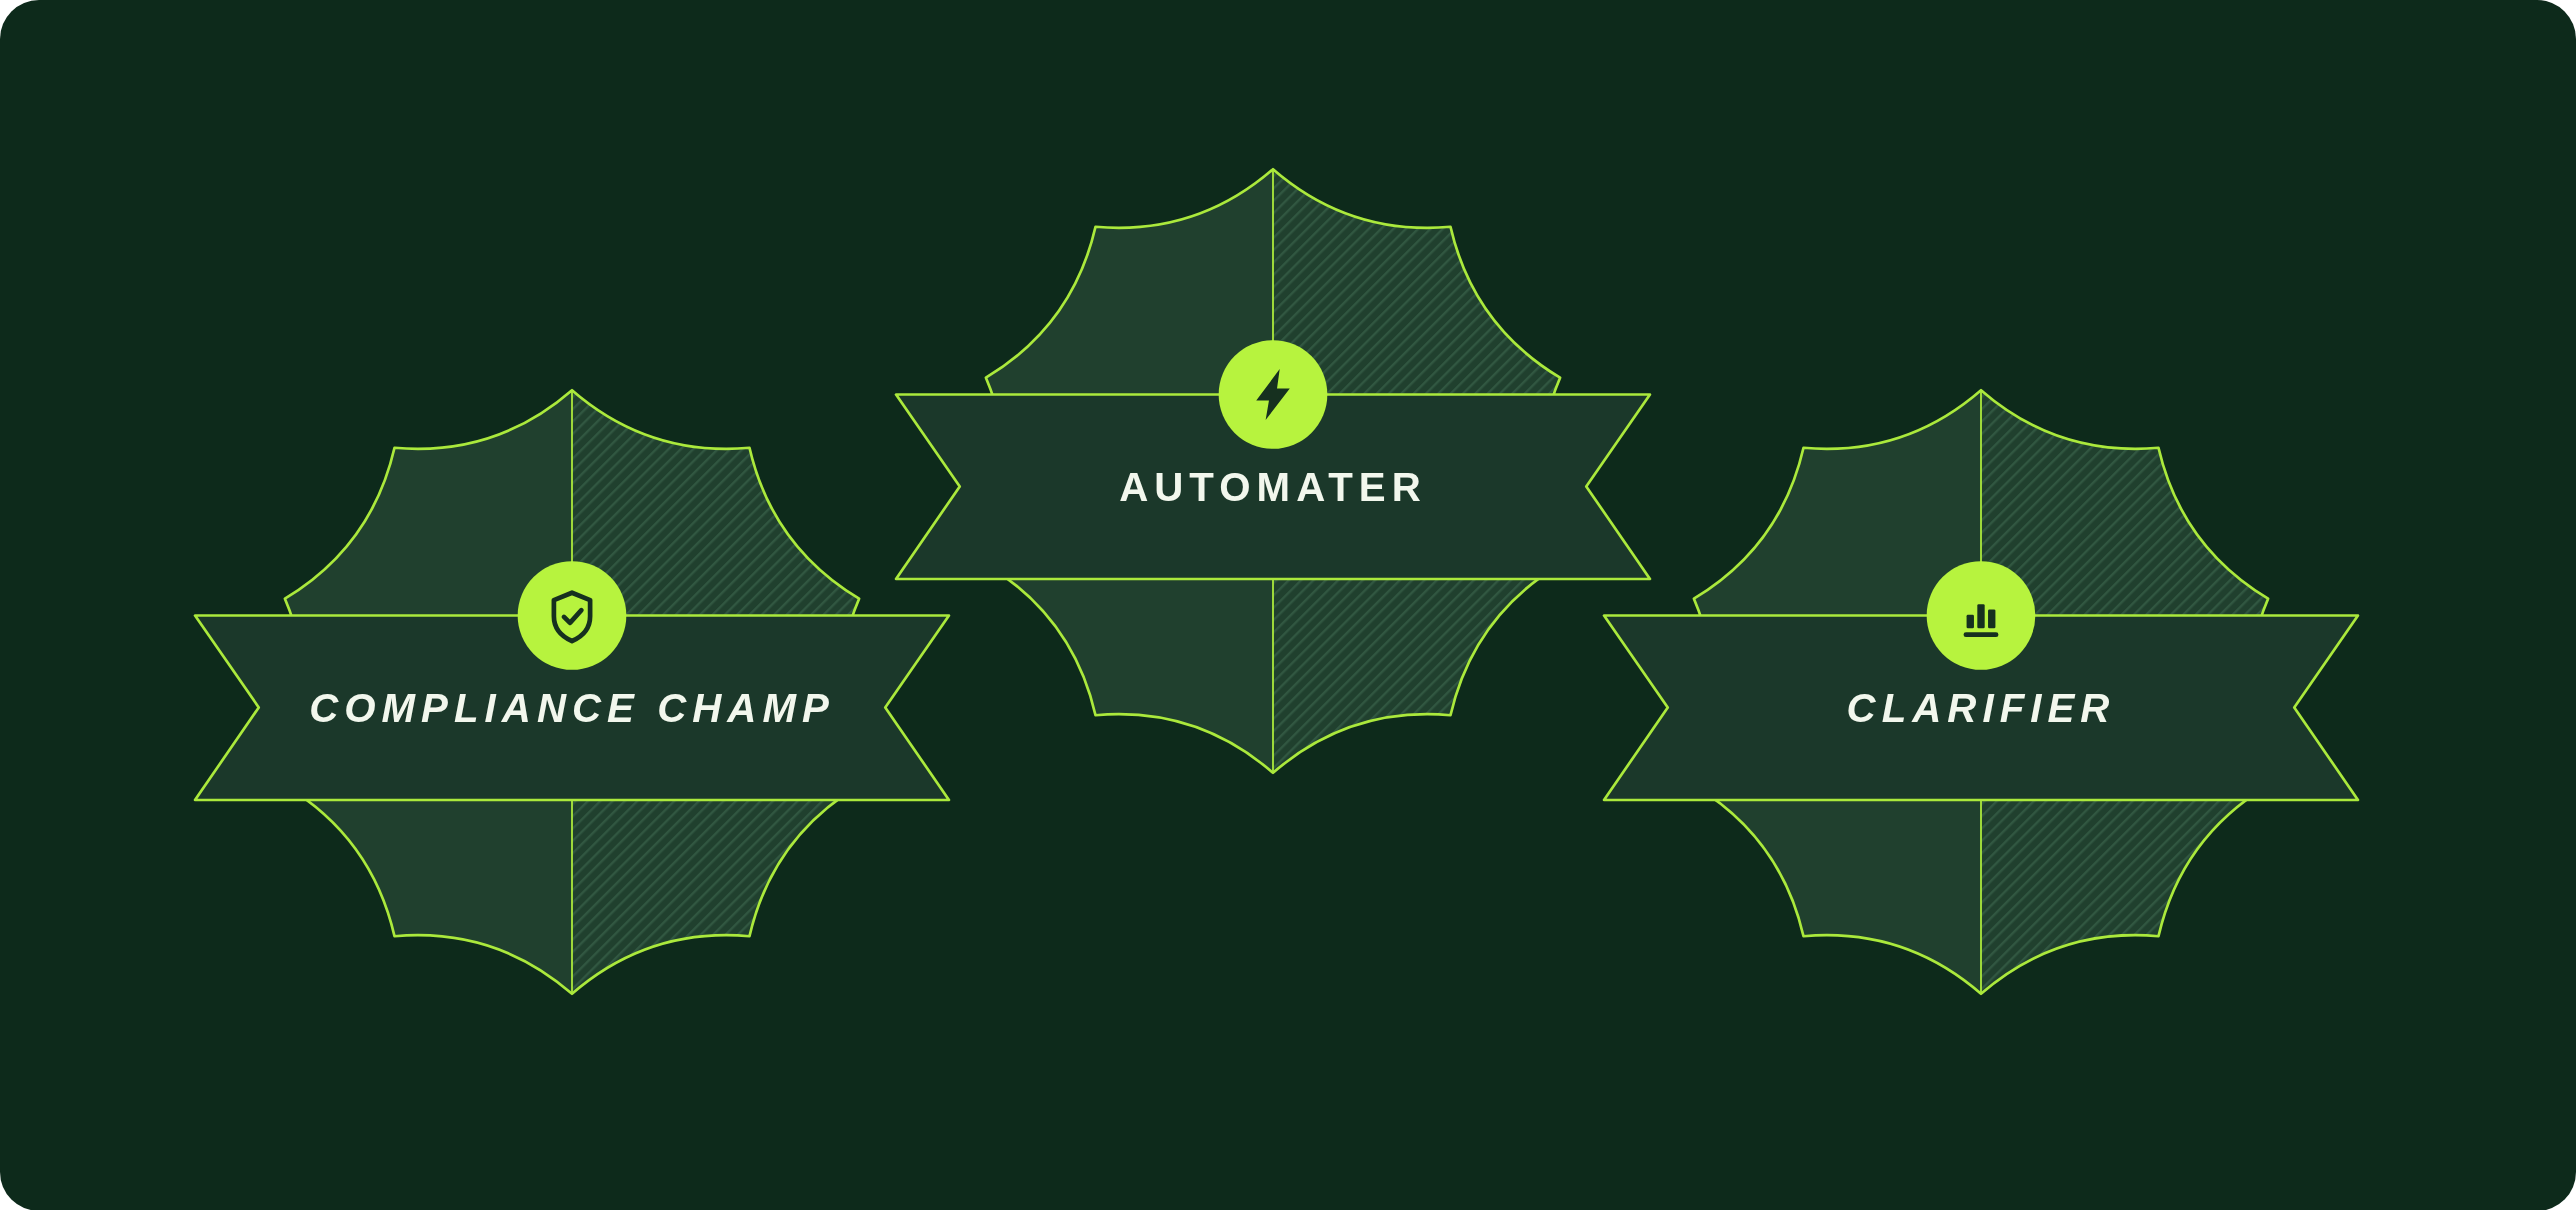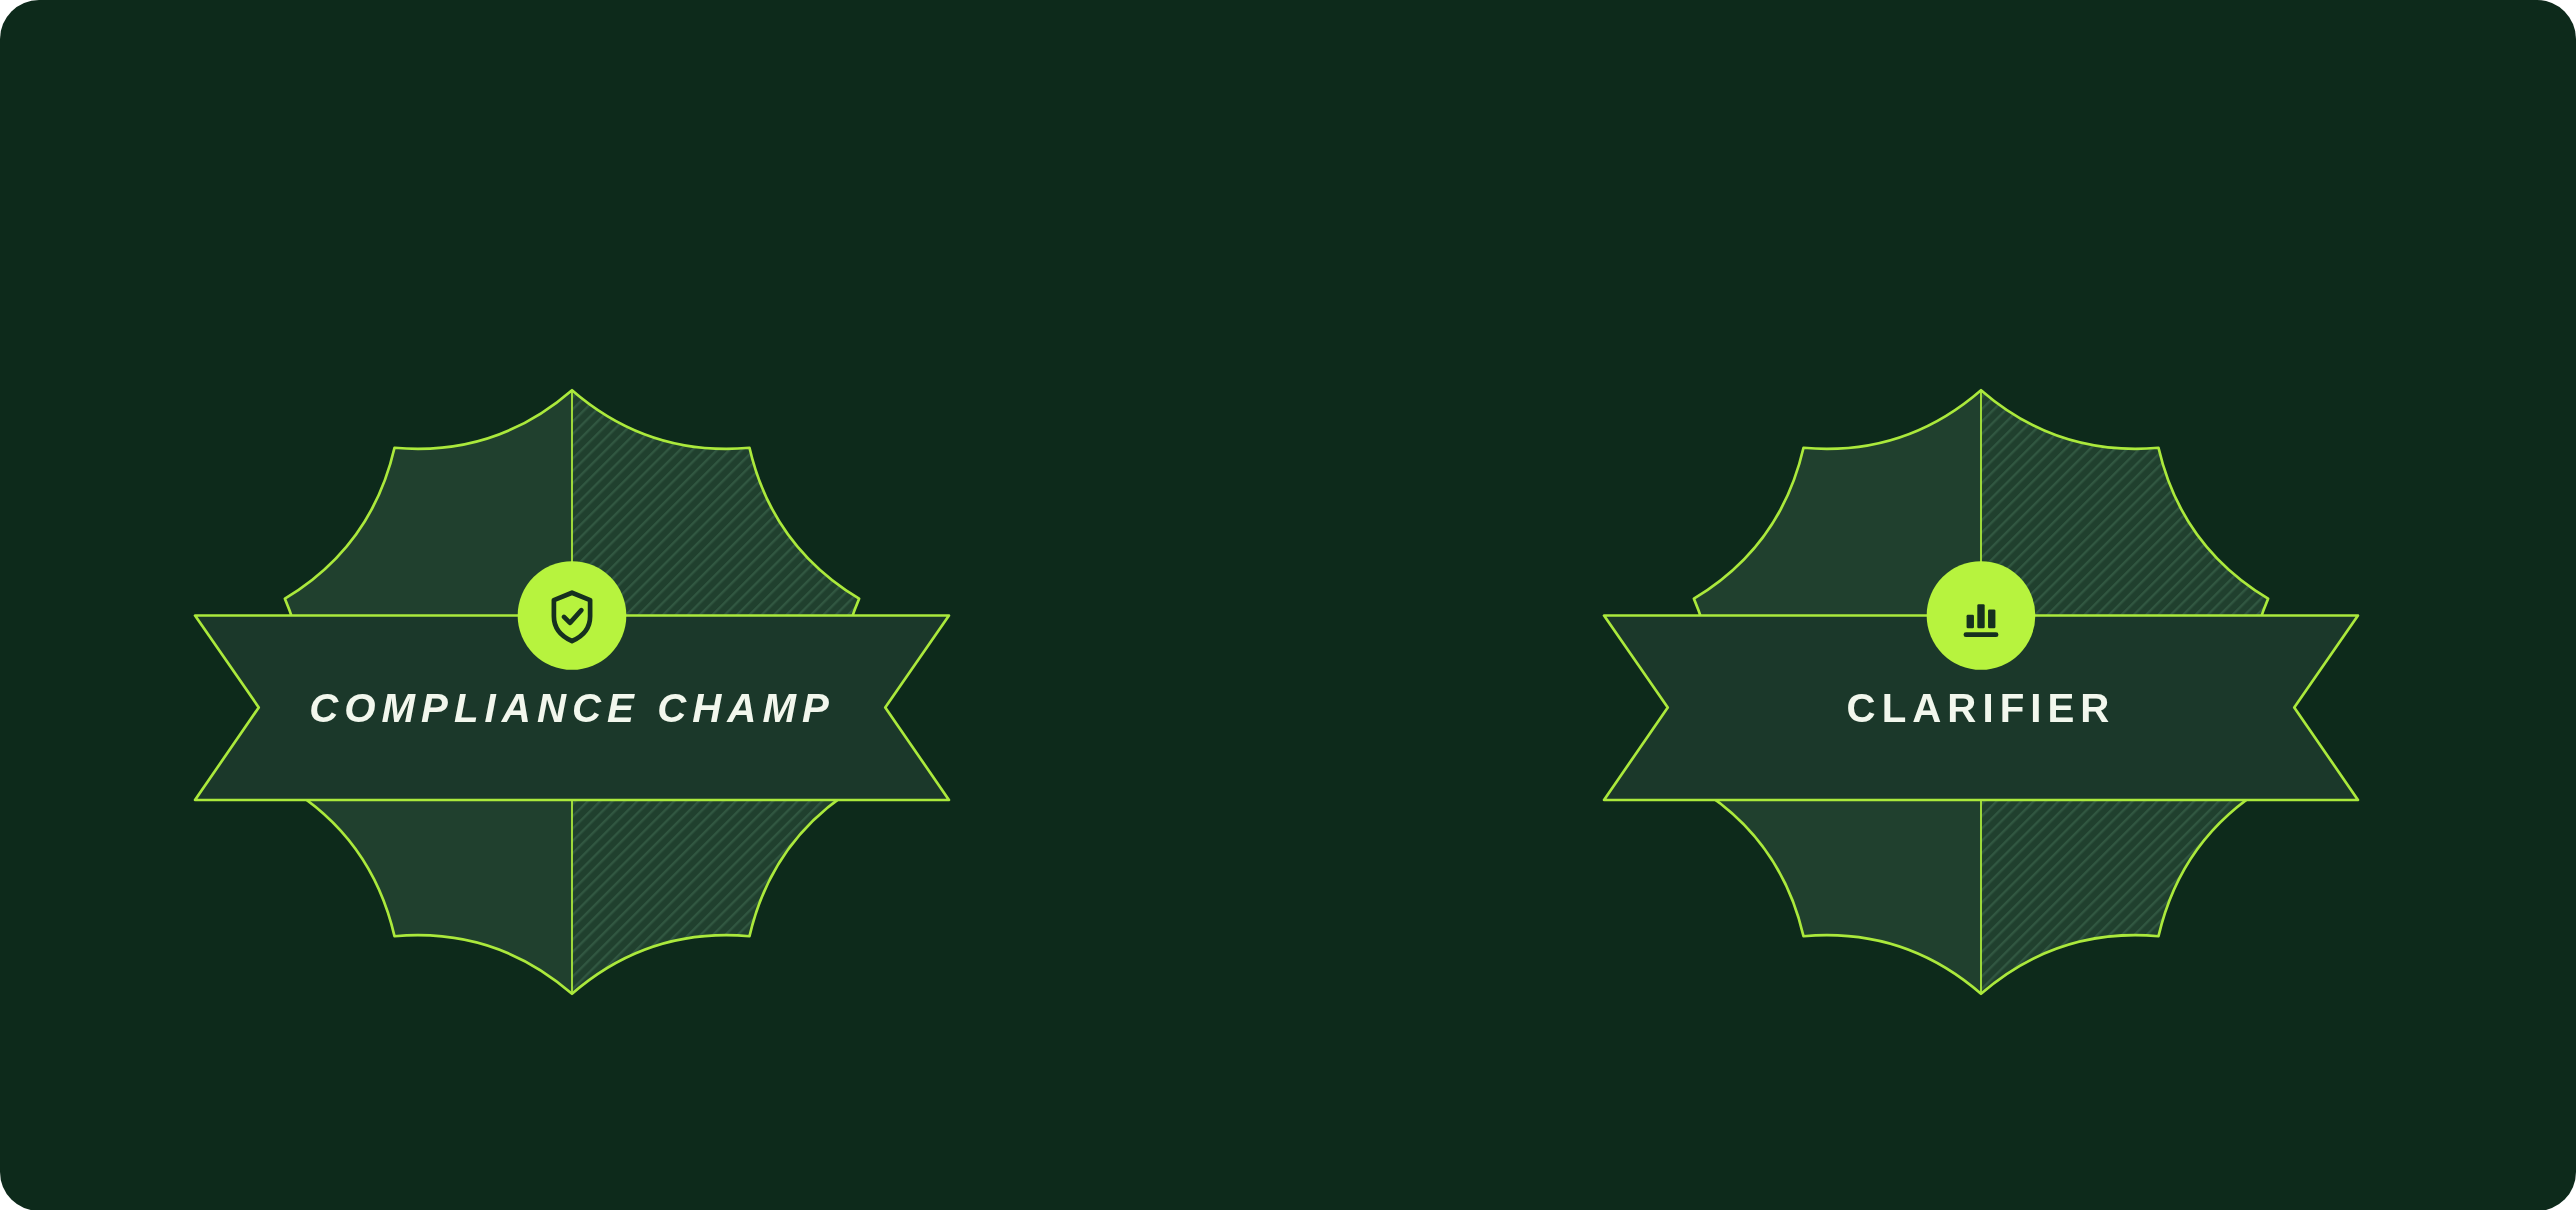--- a/index.html
+++ b/index.html
@@ -18,21 +18,21 @@
     position:relative;
     width:2576px;height:1211px;
     background:var(--card-bg);
     border-radius:39px;
     overflow:hidden;
   }
   .badge{position:absolute;width:872px;height:738px;}
   .badge svg{width:100%;height:100%;display:block;overflow:visible;}
   .badge-0{left:136px;top:323px;font-style:italic;}
   .badge-1{left:837px;top:102px;}
-  .badge-2{left:1545px;top:323px;}
+  .badge-2{left:1545px;top:323px;font-style:italic;}
   .seal-fill{fill:var(--badge-fill);}
   .seal-outline{fill:none;stroke:var(--accent);stroke-width:4;stroke-linejoin:round;}
   .hatch-line{fill:var(--hatch-line);}
   .center-line{stroke:var(--accent);stroke-width:3;fill:none;opacity:.9;}
   .ribbon{fill:var(--ribbon-fill);stroke:var(--accent);stroke-width:4;stroke-linejoin:round;}
   .icon-circle{fill:var(--circle-fill);}
   .icon-stroke{stroke:var(--icon-dark);stroke-width:7;fill:none;stroke-linecap:round;stroke-linejoin:round;}
   .icon-fill{fill:var(--icon-dark);}
   .badge-label{
     fill:var(--text);
@@ -64,20 +64,42 @@
       <path class="ribbon" d="M -562 -114 L 562 -114 L 467 23 L 562 161 L -562 161 L -467 23 Z"></path>
       <circle class="icon-circle" cx="0" cy="-114" r="81"></circle>
       <g transform="translate(0,-114)">
         <path class="icon-stroke" d="M 0 -34 L 27 -23 L 27 1 C 27 19 16 31 0 38 C -16 31 -27 19 -27 1 L -27 -23 Z"></path>
         <path class="icon-stroke" d="M -12 2 L -3 11 L 14 -8"></path>
       </g>
       <text class="badge-label" x="0" y="45" text-anchor="middle">COMPLIANCE CHAMP</text>
     </svg>
   </div>
 
+  <div class="badge badge-1">
+    <svg viewBox="-650 -550 1300 1100">
+      <defs>
+        <clipPath id="seal-clip-1">
+          <path d="M 0 -450 Q 114 -350.9 264.6 -364.1 Q 298.5 -217 428 -139.1 Q 369 0 428 139.1 Q 298.5 217 264.6 364.1 Q 114 350.9 0 450 Q -114 350.9 -264.6 364.1 Q -298.5 217 -428 139.1 Q -369 0 -428 -139.1 Q -298.5 -217 -264.6 -364.1 Q -114 -350.9 0 -450 Z"></path>
+        </clipPath>
+        <pattern id="hatch-1" width="13" height="13" patternUnits="userSpaceOnUse" patternTransform="rotate(-45)">
+          <rect class="hatch-line" x="0" y="0" width="13" height="3.5"></rect>
+        </pattern>
+      </defs>
+      <path class="seal-fill" d="M 0 -450 Q 114 -350.9 264.6 -364.1 Q 298.5 -217 428 -139.1 Q 369 0 428 139.1 Q 298.5 217 264.6 364.1 Q 114 350.9 0 450 Q -114 350.9 -264.6 364.1 Q -298.5 217 -428 139.1 Q -369 0 -428 -139.1 Q -298.5 -217 -264.6 -364.1 Q -114 -350.9 0 -450 Z"></path>
+      <rect x="0" y="-470" width="480" height="940" fill="url(#hatch-1)" clip-path="url(#seal-clip-1)"></rect>
+      <path class="center-line" d="M 0 -450 L 0 450"></path>
+      <path class="seal-outline" d="M 0 -450 Q 114 -350.9 264.6 -364.1 Q 298.5 -217 428 -139.1 Q 369 0 428 139.1 Q 298.5 217 264.6 364.1 Q 114 350.9 0 450 Q -114 350.9 -264.6 364.1 Q -298.5 217 -428 139.1 Q -369 0 -428 -139.1 Q -298.5 -217 -264.6 -364.1 Q -114 -350.9 0 -450 Z"></path>
+      <path class="ribbon" d="M -562 -114 L 562 -114 L 467 23 L 562 161 L -562 161 L -467 23 Z"></path>
+      <circle class="icon-circle" cx="0" cy="-114" r="81"></circle>
+      <g transform="translate(0,-114)">
+        <path class="icon-fill" d="M 10 -38 L -25 9 L -6 9 L -11 38 L 25 -9 L 6 -9 Z"></path>
+      </g>
+      <text class="badge-label" x="0" y="45" text-anchor="middle">AUTOMATER</text>
+    </svg>
+  </div>
 
   <div class="badge badge-2">
     <svg viewBox="-650 -550 1300 1100">
       <defs>
         <clipPath id="seal-clip-2">
           <path d="M 0 -450 Q 114 -350.9 264.6 -364.1 Q 298.5 -217 428 -139.1 Q 369 0 428 139.1 Q 298.5 217 264.6 364.1 Q 114 350.9 0 450 Q -114 350.9 -264.6 364.1 Q -298.5 217 -428 139.1 Q -369 0 -428 -139.1 Q -298.5 -217 -264.6 -364.1 Q -114 -350.9 0 -450 Z"></path>
         </clipPath>
         <pattern id="hatch-2" width="13" height="13" patternUnits="userSpaceOnUse" patternTransform="rotate(-45)">
           <rect class="hatch-line" x="0" y="0" width="13" height="3.5"></rect>
         </pattern>

